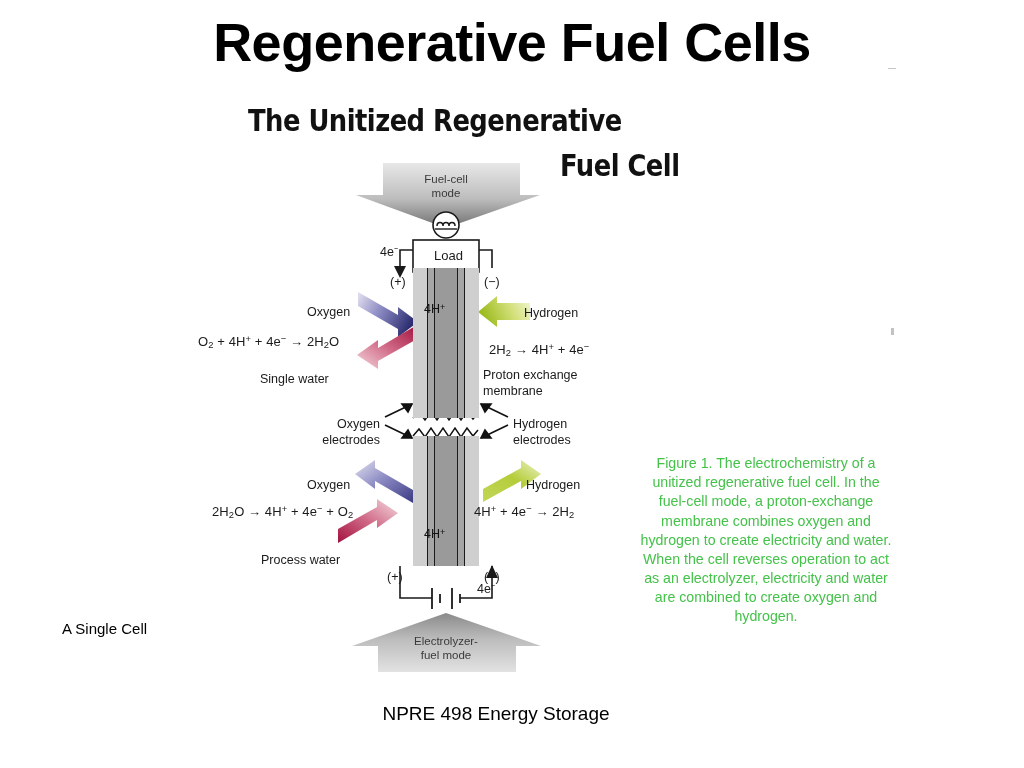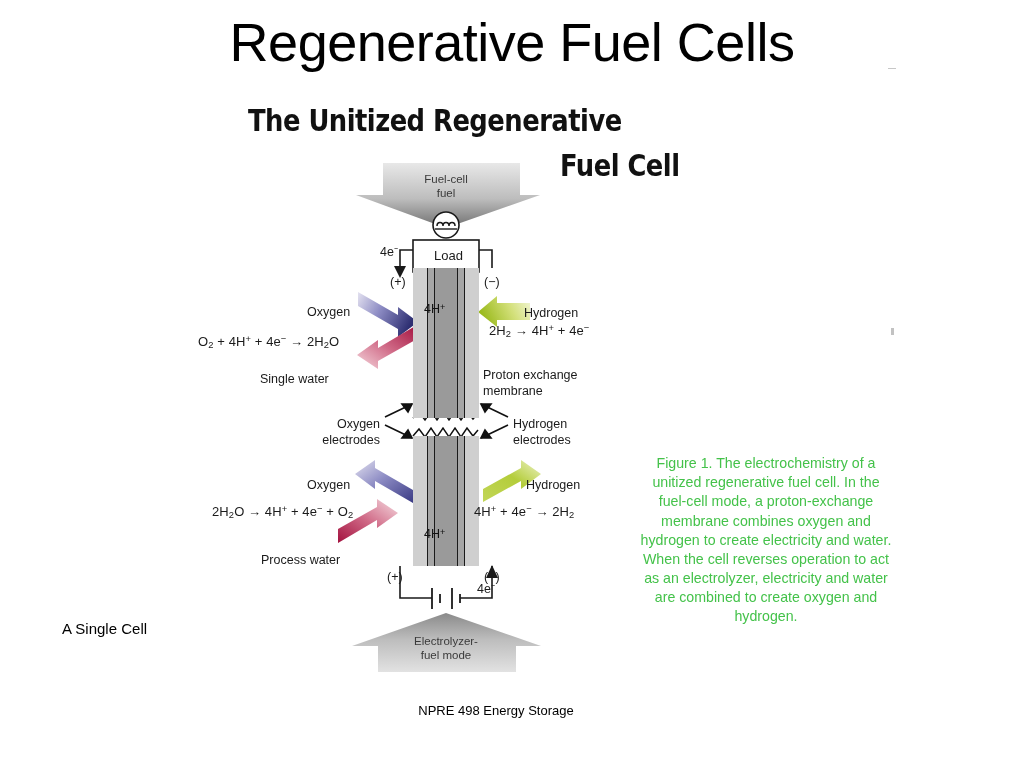--- a/index.html
+++ b/index.html
@@ -23,21 +23,21 @@
 
   
   #slide-title {
     position: absolute;
     left: 0;
     top: 14px;
     width: 1024px;
     text-align: center;
     font-size: 54px;
     line-height: 1.05;
-    font-weight: 400;
+    font-weight: 700;
     letter-spacing: -0.5px;
     color: #000;
     white-space: nowrap;
   }
 
   
   #figure-block {
     position: absolute;
     left: 0;
     top: 0;
@@ -119,21 +119,21 @@
     top: 620px;
     font-size: 15px;
     color: #000;
   }
   #footer-text {
     position: absolute;
     left: 0;
     top: 703px;
     width: 992px;
     text-align: center;
-    font-size: 13px;
+    font-size: 19px;
     color: #000;
   }
 
   .edge-artifact {
     position: absolute;
     background: #8f8f8f;
   }
 </style>
 </head>
 <body>
@@ -312,37 +312,37 @@
       <div class="layer-mid" style="position:absolute;left:22px;top:0;width:22px;height:130px;"></div>
       <div class="layer-inner" style="position:absolute;left:44px;top:0;width:8px;height:130px;"></div>
       <div class="layer-outer" style="position:absolute;left:52px;top:0;width:14px;height:130px;"></div>
       <div class="vline" style="left:14px;top:0;height:130px;"></div>
       <div class="vline" style="left:21px;top:0;height:130px;"></div>
       <div class="vline" style="left:44px;top:0;height:130px;"></div>
       <div class="vline" style="left:51px;top:0;height:130px;"></div>
     </div>
 
     <div class="mode-arrow-label" style="left:386px; top:172px; width:120px;">Fuel-cell
-fuel</div>
+mode</div>
     <div class="mode-arrow-label" style="left:386px; top:634px; width:120px;">Electrolyzer-
 fuel mode</div>
 
     <div class="load-label" style="left:413px; top:248px; width:71px;">Load</div>
     <div class="dtext" style="left:380px; top:231px;">4e⁻</div>
     <div class="dtext" style="left:477px; top:568px;">4e⁻</div>
 
     <div class="dtext" style="left:390px; top:261px;">(+)</div>
     <div class="dtext" style="left:484px; top:261px;">(−)</div>
     <div class="dtext" style="left:387px; top:556px;">(+)</div>
     <div class="dtext" style="left:484px; top:556px;">(−)</div>
 
     <div class="dtext" style="left:307px; top:291px;">Oxygen</div>
     <div class="dtext" style="left:524px; top:292px;">Hydrogen</div>
     <div class="dtext eq" style="left:198px; top:320px;">O<sub>2</sub> + 4H<sup>+</sup> + 4e<sup>−</sup> → 2H<sub>2</sub>O</div>
-    <div class="dtext eq" style="left:489px; top:309px;">2H<sub>2</sub> → 4H<sup>+</sup> + 4e<sup>−</sup></div>
+    <div class="dtext eq" style="left:489px; top:328px;">2H<sub>2</sub> → 4H<sup>+</sup> + 4e<sup>−</sup></div>
     <div class="dtext" style="left:260px; top:358px;">Single water</div>
     <div class="dtext" style="left:424px; top:288px; color:#111;">4H<sup>+</sup></div>
     <div class="dtext two-line" style="left:483px; top:354px;">Proton exchange
 membrane</div>
 
     <div class="dtext two-line rt" style="left:268px; top:403px; width:112px;">Oxygen
 electrodes</div>
     <div class="dtext two-line" style="left:513px; top:403px;">Hydrogen
 electrodes</div>
 

